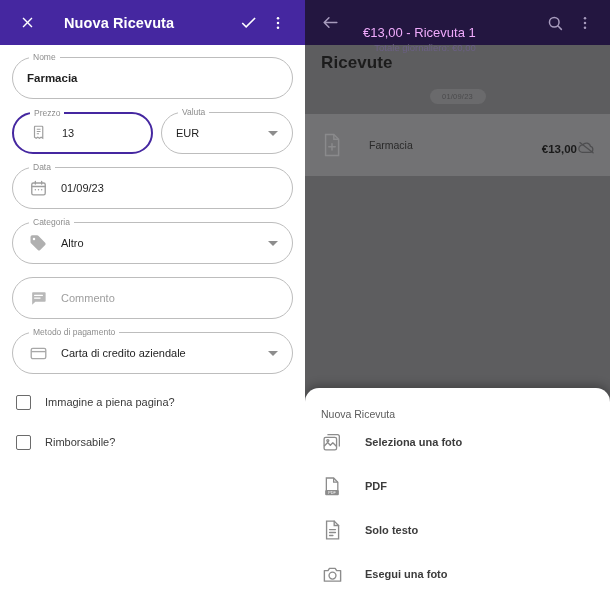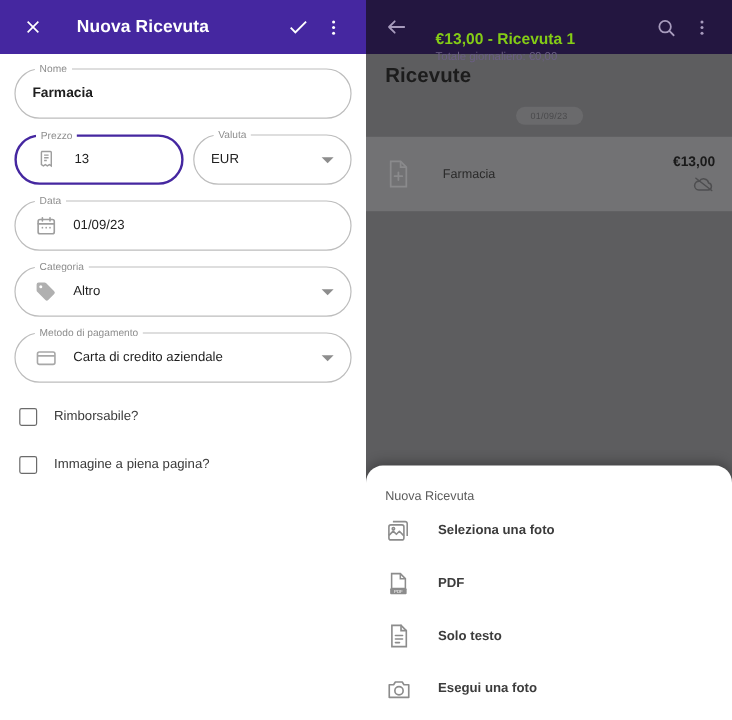--- a/index.html
+++ b/index.html
@@ -113,30 +113,31 @@
   }
   .r-appbar {
     height: 45px;
     background: #231640;
     display: flex;
     align-items: center;
     padding: 0 10px;
   }
   .r-titles { margin-left: 18px; display: flex; flex-direction: column; justify-content: center; }
   .r-title {
-    color: #84cc16;
+    color: #f0abfc;
     font-size: 13px;
-    font-weight: bold;
+    font-weight: normal;
     line-height: 16px;
     margin-top: 33px;
   }
   .r-subtitle {
     color: #6b5f85;
     font-size: 9.5px;
     line-height: 13px;
+    text-align: right;
   }
   .r-body { position: relative; height: 555px; }
   .r-heading {
     font-size: 17px;
     font-weight: bold;
     color: #1c1c1c;
     padding: 8px 16px 0 16px;
     letter-spacing: .1px;
   }
   .date-chip {
@@ -159,21 +160,21 @@
     padding: 0 14px;
   }
   .receipt-icon { width: 26px; height: 30px; flex: 0 0 auto; display:flex; align-items:center; justify-content:center;}
   .receipt-name {
     font-size: 10.5px;
     color: #2a2a2a;
     margin-left: 24px;
   }
   .receipt-right {
     margin-left: auto;
-    display: flex; flex-direction: column; align-items: flex-end;
+    display: flex; flex-direction: row; align-items: flex-end;
   }
   .receipt-amount {
     font-size: 11.5px;
     font-weight: bold;
     color: #1a1a1a;
   }
   .cloud-off { margin-top: 5px; }
 
   
   .sheet {
@@ -285,40 +286,49 @@
         <span class="field-icon">
           <svg width="20" height="20" viewBox="0 0 24 24">
             <path d="M20.6 11.6L12.4 3.4A2 2 0 0011 2.8H5a2 2 0 00-2 2v6a2 2 0 00.6 1.4l8.2 8.2a2 2 0 002.8 0l6-6a2 2 0 000-2.8z" fill="#b0b0b0"></path>
             <circle cx="7.2" cy="7.2" r="1.5" fill="#ffffff"></circle>
           </svg>
         </span>
         <span class="field-value">Altro</span>
         <span class="field-caret"></span>
       </div>
 
+      <div class="field">
+        <span class="field-icon">
+          <svg width="19" height="19" viewBox="0 0 24 24">
+            <path d="M4 4h16a1 1 0 011 1v10a1 1 0 01-1 1H8l-4 4V5a1 1 0 011-1z" fill="#b8b8b8"></path>
+            <path d="M7 8h10M7 11.5h7" stroke="#ffffff" stroke-width="1.5" stroke-linecap="round"></path>
+          </svg>
+        </span>
+        <span class="field-value placeholder">Commento</span>
+      </div>
 
       <div class="field">
         <span class="field-label">Metodo di pagamento</span>
         <span class="field-icon">
           <svg width="19" height="19" viewBox="0 0 24 24" fill="none" stroke="#a8a8a8" stroke-width="1.7">
             <rect x="2.8" y="5.5" width="18.4" height="13" rx="2"></rect>
             <path d="M2.8 9.6h18.4"></path>
           </svg>
         </span>
         <span class="field-value">Carta di credito aziendale</span>
         <span class="field-caret"></span>
       </div>
 
       <div class="checkrow">
         <span class="checkbox"></span>
-        <span class="checkrow-label">Rimborsabile?</span>
+        <span class="checkrow-label">Immagine a piena pagina?</span>
       </div>
       <div class="checkrow">
         <span class="checkbox"></span>
-        <span class="checkrow-label">Immagine a piena pagina?</span>
+        <span class="checkrow-label">Rimborsabile?</span>
       </div>
 
     </div>
   </div>
 
   <div class="right-panel">
 
     <div class="r-appbar">
       <div class="icon-btn">
         <svg width="19" height="19" viewBox="0 0 24 24" fill="none" stroke="#a79bbd" stroke-width="1.9" stroke-linecap="round" stroke-linejoin="round">

